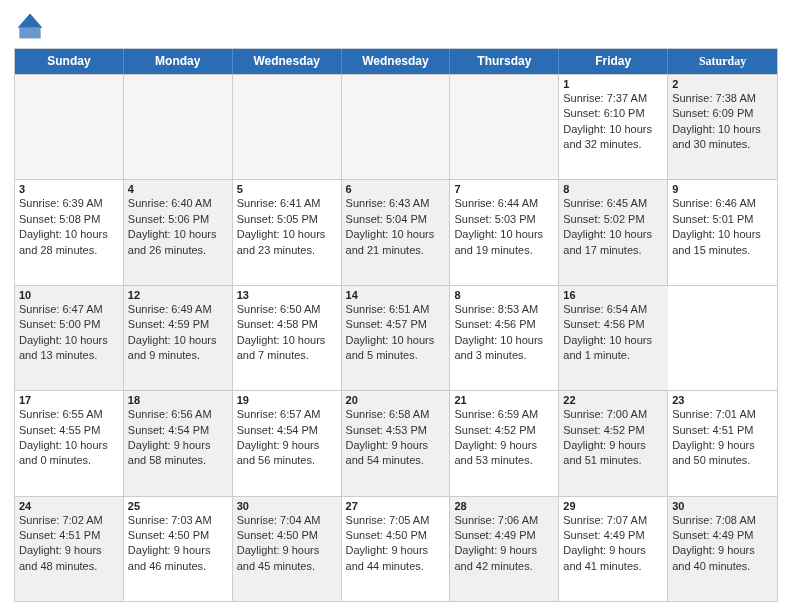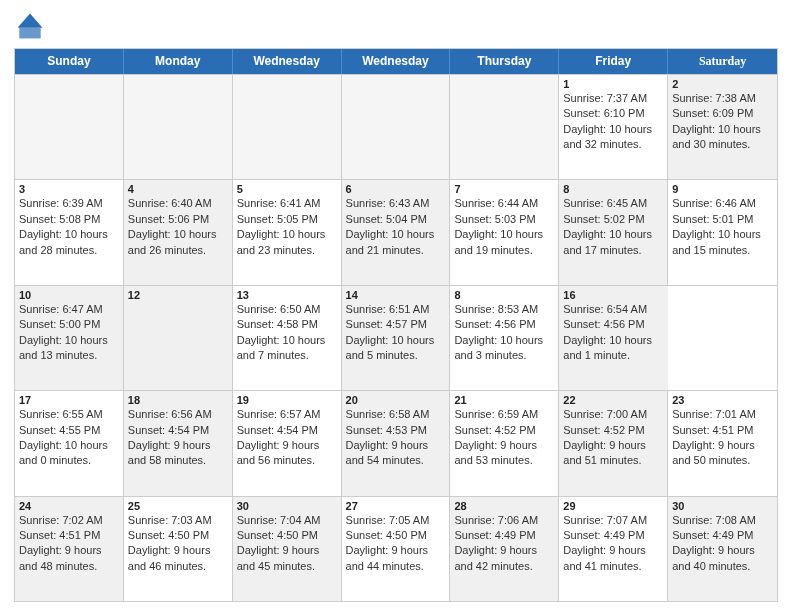--- a/index.html
+++ b/index.html
@@ -212,20 +212,24 @@
         <div class="cal-row">
           <div class="cal-cell shaded">
             <div class="day-num">10</div>
             <div class="day-info">Sunrise: 6:47 AM
 Sunset: 5:00 PM
 Daylight: 10 hours
 and 13 minutes.</div>
           </div>
           <div class="cal-cell shaded">
             <div class="day-num">12</div>
+            <div class="day-info">Sunrise: 6:49 AM
+Sunset: 4:59 PM
+Daylight: 10 hours
+and 9 minutes.</div>
           </div>
           <div class="cal-cell">
             <div class="day-num">13</div>
             <div class="day-info">Sunrise: 6:50 AM
 Sunset: 4:58 PM
 Daylight: 10 hours
 and 7 minutes.</div>
           </div>
           <div class="cal-cell shaded">
             <div class="day-num">14</div>

